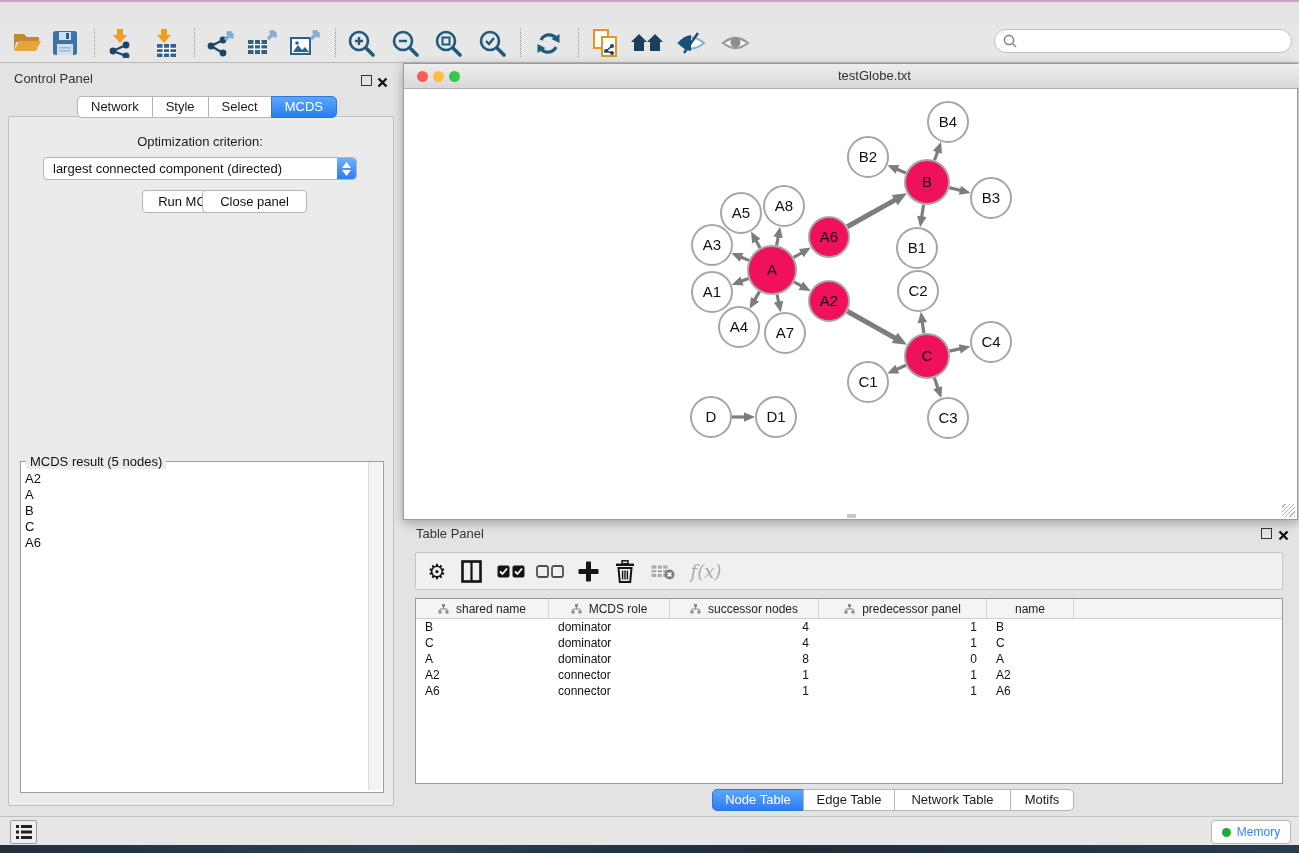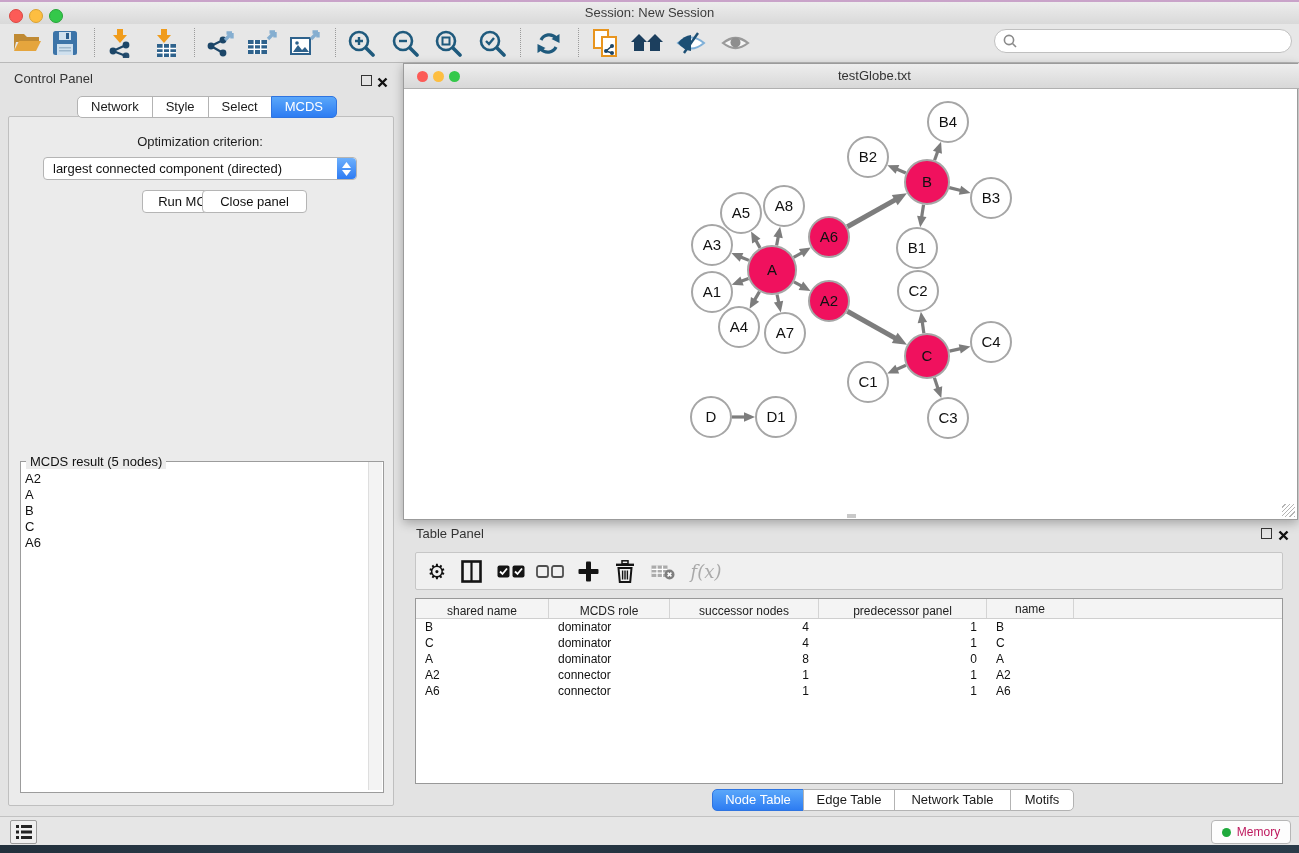--- a/index.html
+++ b/index.html
@@ -58,49 +58,43 @@
 
   
   .tp-title{left:416px;top:526px;font-size:13px;color:#333;}
   .tp-toolbar{left:415px;top:552px;width:868px;height:38px;background:#f0f0f0;border:1px solid #c6c6c6;border-radius:2px;box-sizing:border-box;}
   .tp-ic{position:absolute;top:0;height:36px;display:flex;align-items:center;justify-content:center;width:34px;}
   .gear-glyph{font-size:21px;color:#111;line-height:1;}
   .fx{font-family:"DejaVu Serif",serif;font-style:italic;font-size:18px;color:#a9a9a9;}
   .tbl{left:415px;top:598px;width:868px;height:186px;background:#fff;border:1px solid #989898;box-sizing:border-box;}
   .tbl-head{display:flex;height:19px;background:#f4f4f4;border-bottom:1px solid #cfcfcf;}
   .th{display:flex;align-items:center;justify-content:center;gap:5px;border-right:1px solid #d4d4d4;
-      font-size:12px;color:#222;box-sizing:border-box;flex-direction:column;}
+      font-size:12px;color:#222;box-sizing:border-box;}
   .c0{width:133px;} .c1{width:121px;} .c2{width:149px;} .c3{width:168px;} .c4{width:87px;}
   .th .tree{margin-right:2px;}
   .trow{display:flex;height:16px;align-items:center;font-size:12px;color:#111;}
   .td{box-sizing:border-box;}
   .td.l{padding-left:9px;} .td.r{text-align:right;padding-right:10px;}
   .tbl-tabs{left:712px;top:789px;}
   .status-divider{left:0;top:816px;width:1299px;height:0;border-top:1px solid #c2c2c2;}
   .statusbar{left:0;top:817px;width:1299px;height:28px;background:#e6e6e6;}
   .list-btn{left:10px;top:820px;width:27px;height:24px;background:#efefef;border:1px solid #9c9c9c;border-radius:2px;
             display:flex;align-items:center;justify-content:center;box-sizing:border-box;}
   .mem-btn{left:1211px;top:820px;width:80px;height:24px;background:#fdfdfd;border:1px solid #b6b6b6;border-radius:4px;
-           display:flex;align-items:center;justify-content:center;gap:6px;font-size:12px;color:#be185d;box-sizing:border-box;}
+           display:flex;align-items:center;justify-content:center;gap:6px;font-size:12px;color:#3b82f6;box-sizing:border-box;}
   .mem-dot{width:9px;height:9px;border-radius:50%;background:#1faa3c;}
   .desktop-bottom{left:0;top:845px;width:1299px;height:8px;
                   background:linear-gradient(90deg,#22303c,#2d3f4e 30%,#1f2d39 60%,#2a3b49);}
 </style>
 </head>
 <body>
 
 <div class="screen">
 
   <div class="abs desktop-top"></div>
-  <div class="abs titlebar">
-    <span class="tl red"></span>
-    <span class="tl yel"></span>
-    <span class="tl grn"></span>
-    <div class="win-title">Session: New Session</div>
-  </div>
 
   <div class="abs toolbar">
     <div class="tb-btn" style="left:8px">
       <svg width="30" height="26" viewBox="0 0 30 26">
         <path d="M2 21 V4 h10 l3 3 h12 v5 H4z" fill="#c08a33"></path>
         <path d="M2 21 L7 11 h22 l-5 10 z" fill="#e5a53d"></path>
       </svg>
     </div>
     <div class="tb-btn" style="left:46px">
       <svg width="26" height="26" viewBox="0 0 26 26">

